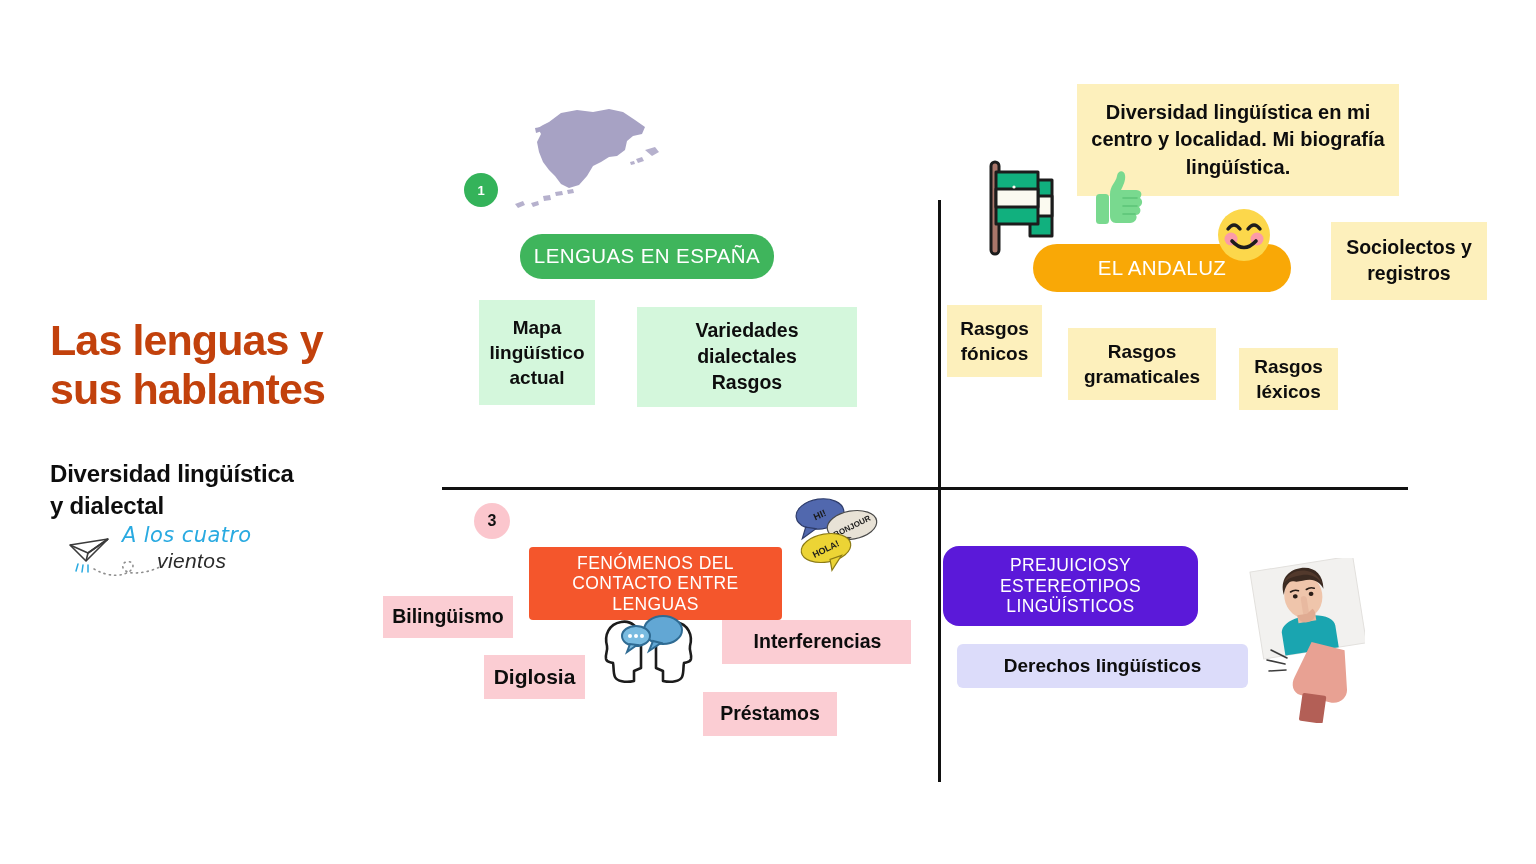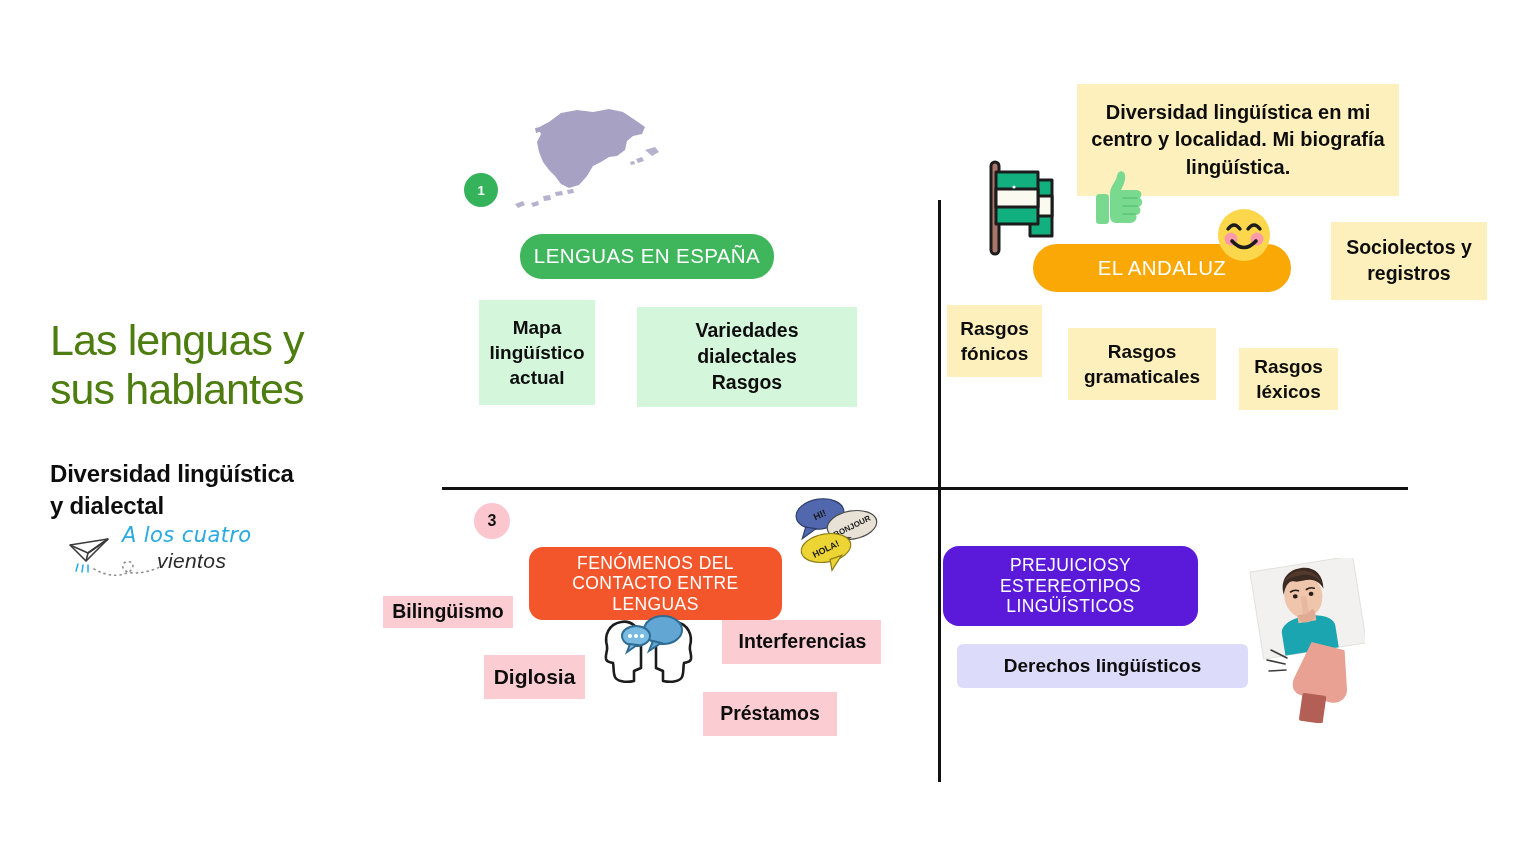--- a/index.html
+++ b/index.html
@@ -15,22 +15,22 @@
     width: 1536px; height: 864px;
     background: #ffffff;
   }
 
   
   .abs { position: absolute; }
 
   
   #title-block { left: 50px; top: 316px; width: 360px; }
   #page-title {
-    font-size: 43px; font-weight: 400; line-height: 1.14;
-    letter-spacing: -0.9px; color: #4d7c0f;
+    font-size: 43px; font-weight: 700; line-height: 1.14;
+    letter-spacing: -0.9px; color: #c2410c;
     white-space: pre-line;
   }
   #page-subtitle {
     margin-top: 44px;
     font-size: 24px; font-weight: 700; line-height: 1.32;
     letter-spacing: -0.2px; color: #0d0d0d;
     white-space: pre-line;
   }
   #handle {
     margin-top: 38px; margin-left: 18px;
@@ -79,21 +79,21 @@
     left: 520px; top: 234px; width: 254px; height: 45px;
     background: #3fb55c; font-size: 20.5px;
   }
   #pill-el-andaluz {
     left: 1033px; top: 244px; width: 258px; height: 48px;
     background: #f9a806; font-size: 20.5px; border-radius: 24px;
     z-index: 5;
   }
   #pill-fenomenos {
     left: 529px; top: 547px; width: 253px; height: 73px;
-    background: #f4562c; font-size: 17.5px; border-radius: 14px;
+    background: #f4562c; font-size: 17.5px; border-radius: 4px;
     padding: 0 20px; white-space: pre-line;
   }
   #pill-prejuicios {
     left: 943px; top: 546px; width: 255px; height: 80px;
     background: #5b19d9; font-size: 17.5px; border-radius: 16px;
     padding: 0 8px; white-space: pre-line;
   }
 
   
   .note {
@@ -114,23 +114,23 @@
 
   
   #note-diversidad      { left: 1077px; top: 84px;  width: 322px; height: 112px; font-size: 20px;
                           font-weight: 700; line-height: 1.36; }
   #note-sociolectos     { left: 1331px; top: 222px; width: 156px; height: 78px;  font-size: 19.5px; }
   #note-rasgos-fonicos  { left: 947px;  top: 305px; width: 95px;  height: 72px;  font-size: 19px; }
   #note-rasgos-gram     { left: 1068px; top: 328px; width: 148px; height: 72px;  font-size: 19px; }
   #note-rasgos-lexicos  { left: 1239px; top: 348px; width: 99px;  height: 62px;  font-size: 19px; }
 
   
-  #note-bilinguismo     { left: 383px;  top: 596px; width: 130px; height: 32px;  font-size: 19.5px; }
+  #note-bilinguismo     { left: 383px;  top: 596px; width: 130px; height: 42px;  font-size: 19.5px; }
   #note-diglosia        { left: 484px;  top: 655px; width: 101px; height: 44px;  font-size: 21px; }
-  #note-interferencias  { left: 722px;  top: 620px; width: 159px; height: 44px;  font-size: 19.5px; padding-left: 12px; }
+  #note-interferencias  { left: 722px;  top: 620px; width: 189px; height: 44px;  font-size: 19.5px; padding-left: 12px; }
   #note-prestamos       { left: 703px;  top: 692px; width: 134px; height: 44px;  font-size: 19.5px; }
 
   
   #note-derechos        { left: 957px;  top: 644px; width: 291px; height: 44px;  font-size: 19px; }
 
   
   #map-spain      { left: 505px;  top: 100px; width: 170px; height: 120px; }
   #flag-andalucia { left: 983px;  top: 158px; width: 85px;  height: 100px; }
   #thumbs-up      { left: 1092px; top: 168px; width: 56px;  height: 62px;  z-index: 6;}
   #smiley         { left: 1216px; top: 207px; width: 56px;  height: 56px;  z-index: 6;}

